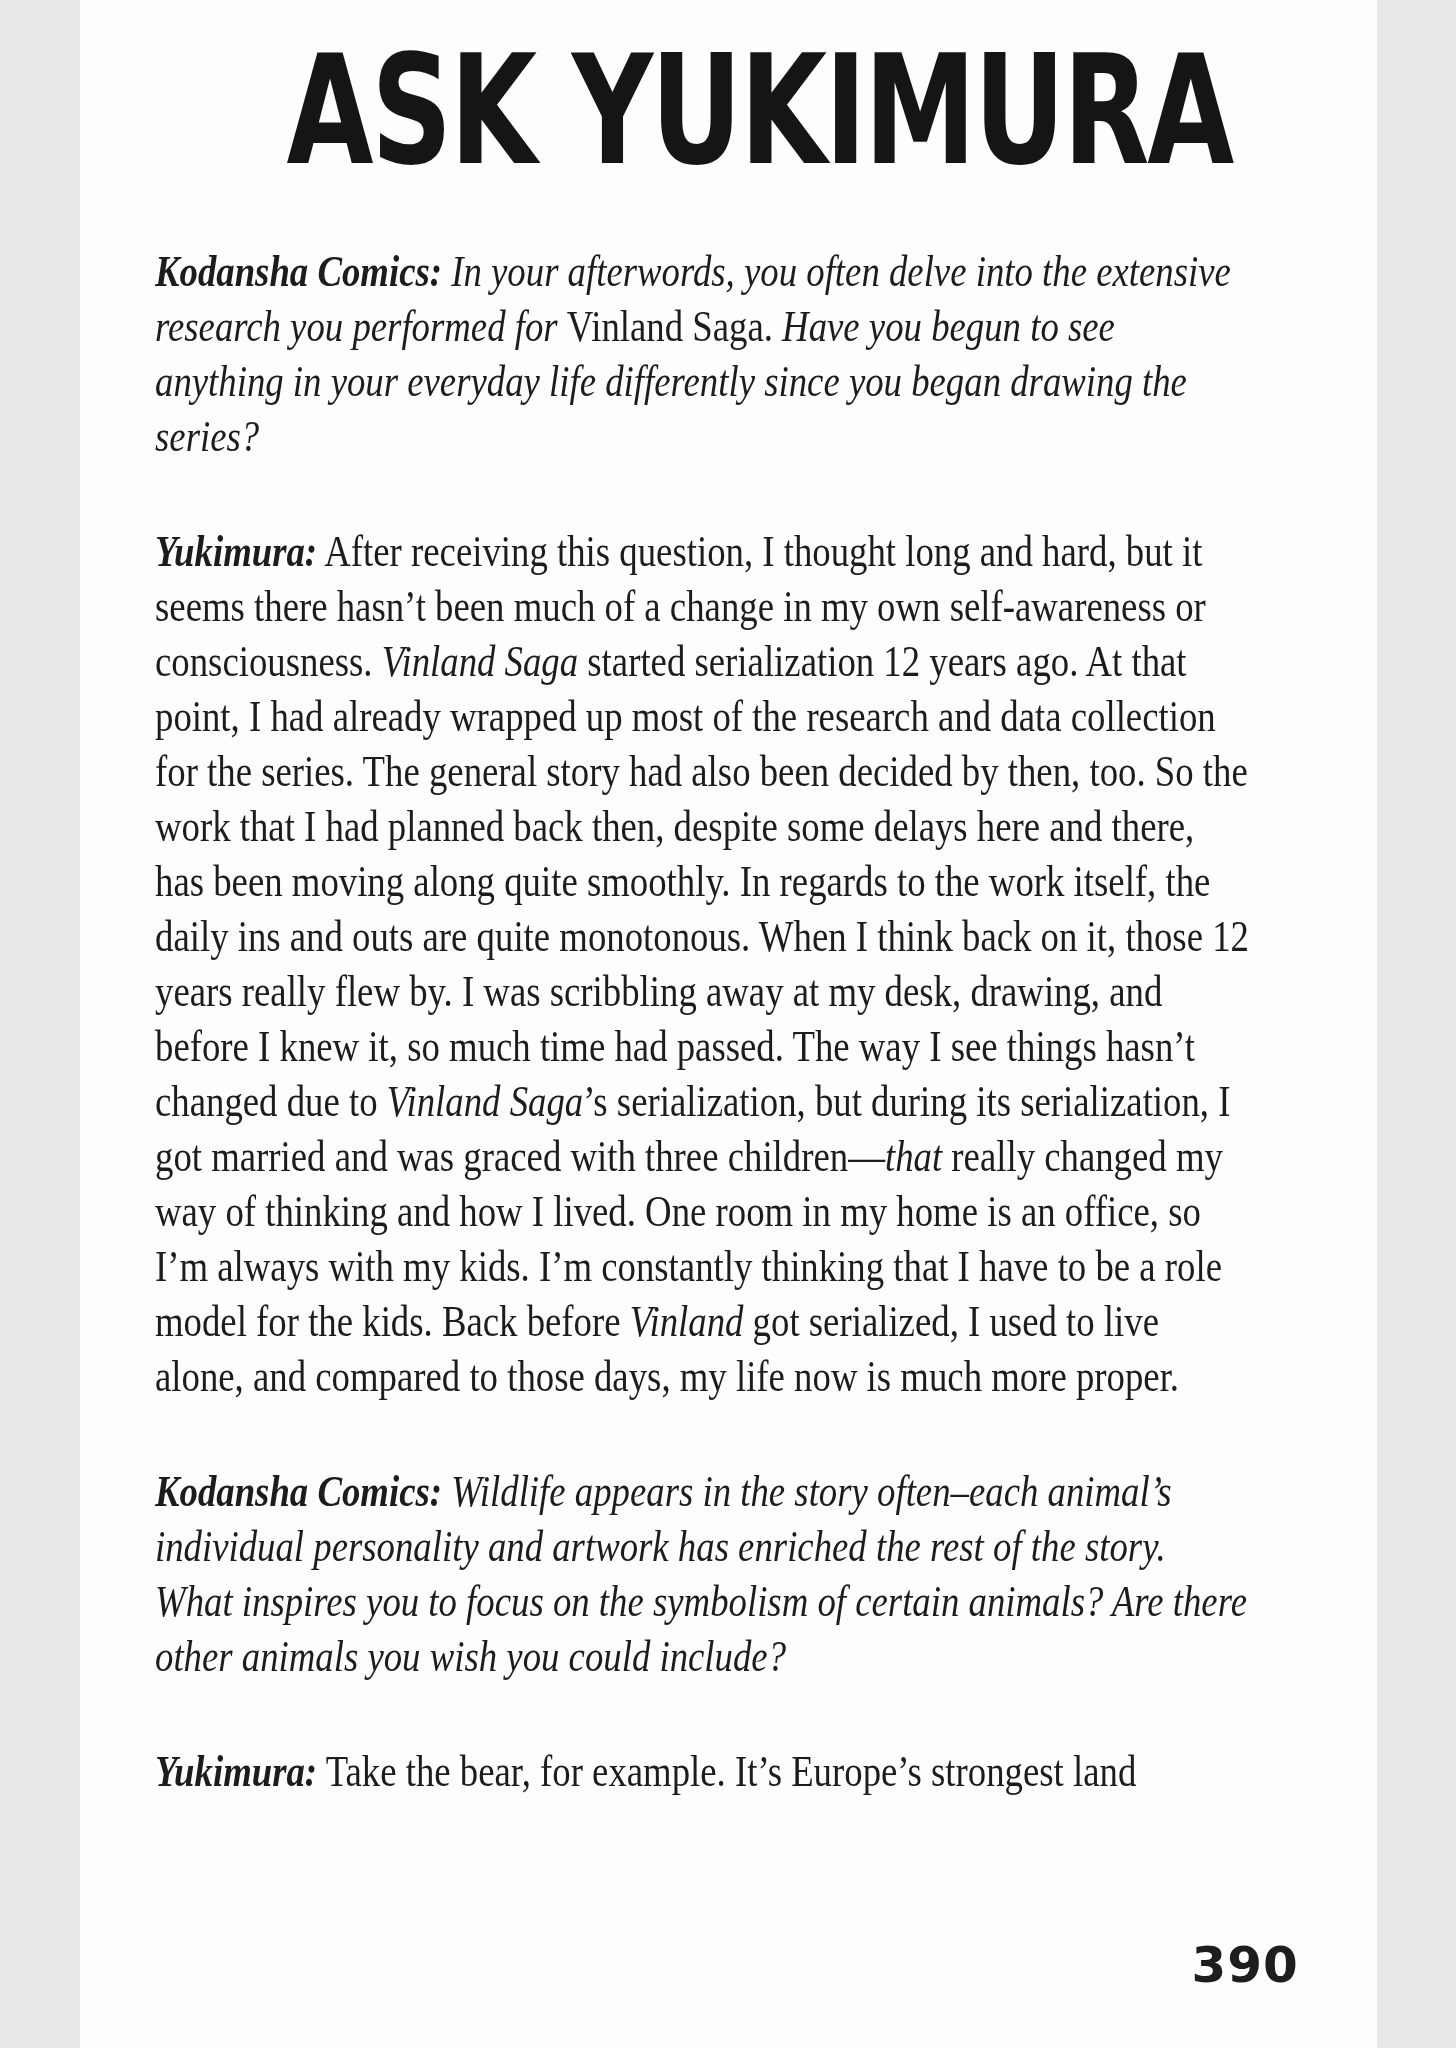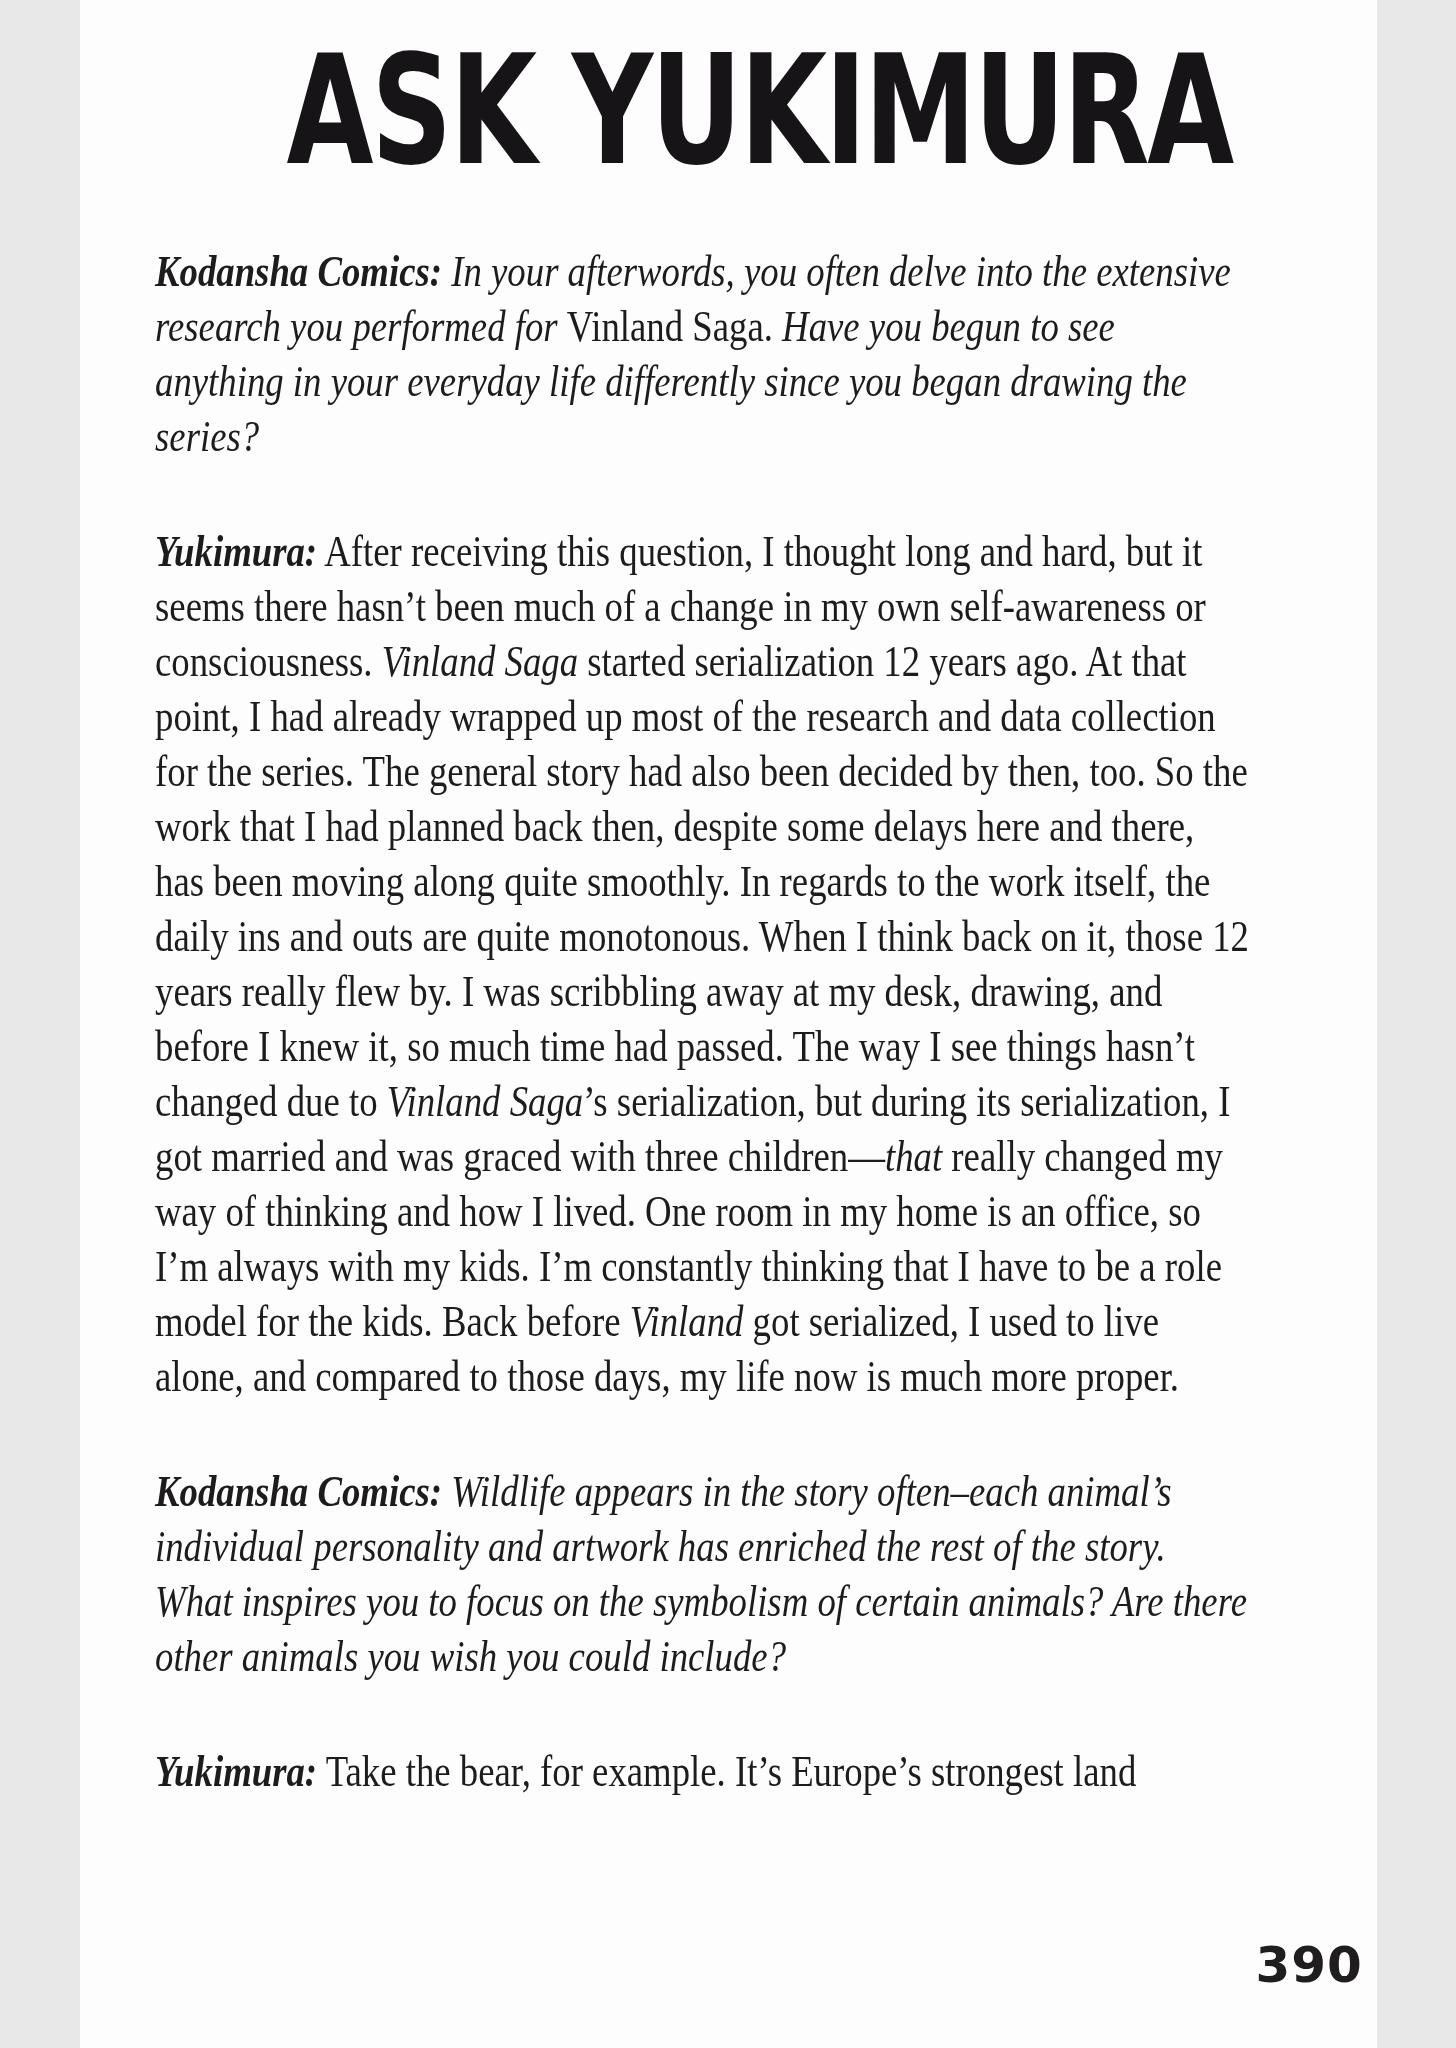--- a/index.html
+++ b/index.html
@@ -49,21 +49,21 @@
     color: #1e1b1c;
   }
   .content p + p {
     margin-top: 60px;
   }
   .seg-bold-italic { font-weight: bold; font-style: italic; }
   .seg-italic      { font-style: italic; }
   .seg-roman       { font-style: normal; }
   .page-number {
     position: absolute;
-    left: 1176px;
+    left: 1112px;
     top: 1936px;
     font-family: "DejaVu Sans", sans-serif;
     font-weight: 700;
     font-size: 50px;
     letter-spacing: 1px;
     color: #201d1e;
   }
 </style>
 </head>
 <body>

